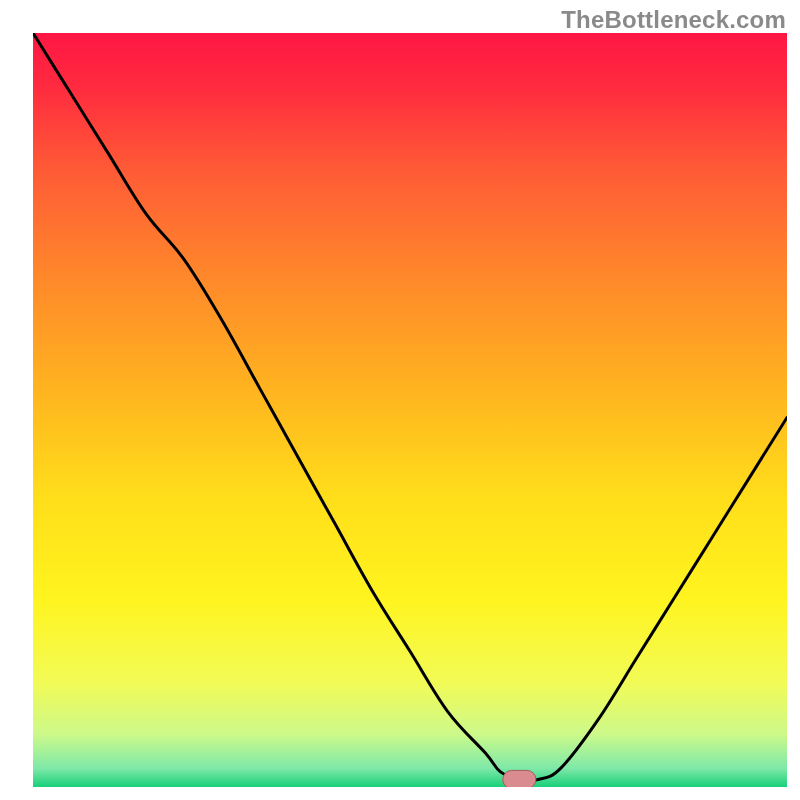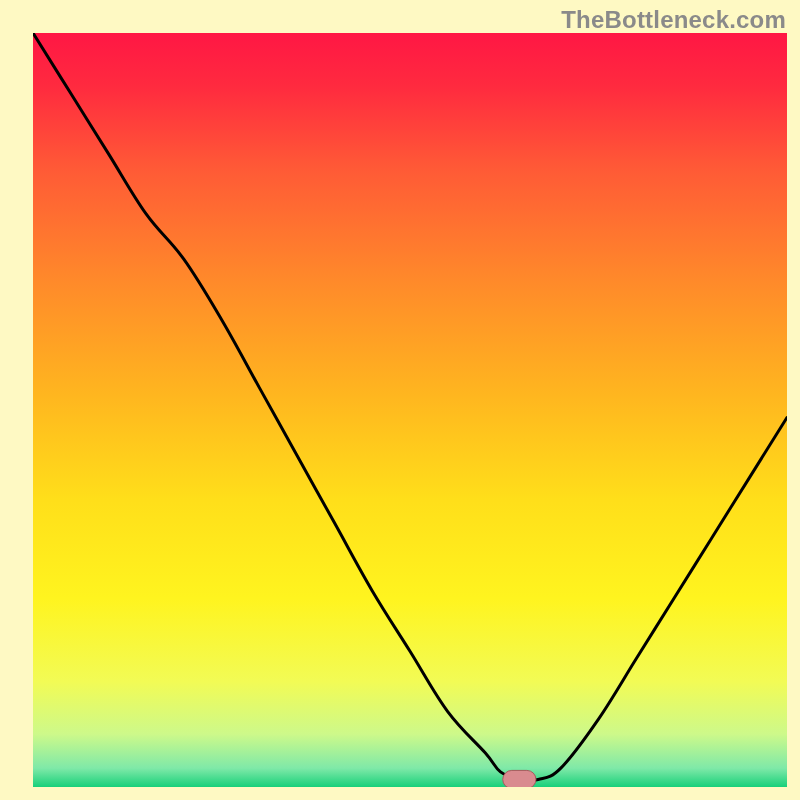--- a/index.html
+++ b/index.html
@@ -9,21 +9,21 @@
     height: 800px;
     background: #000;
     overflow: hidden;
   }
   .frame {
     position: absolute;
     left: 0;
     top: 0;
     width: 800px;
     height: 800px;
-    background: #fef9c3;
+    background: #ffffff;
   }
   .plot-area {
     position: absolute;
     left: 33px;
     top: 33px;
     width: 754px;
     height: 754px;
     overflow: hidden;
   }
   .plot-area svg {

